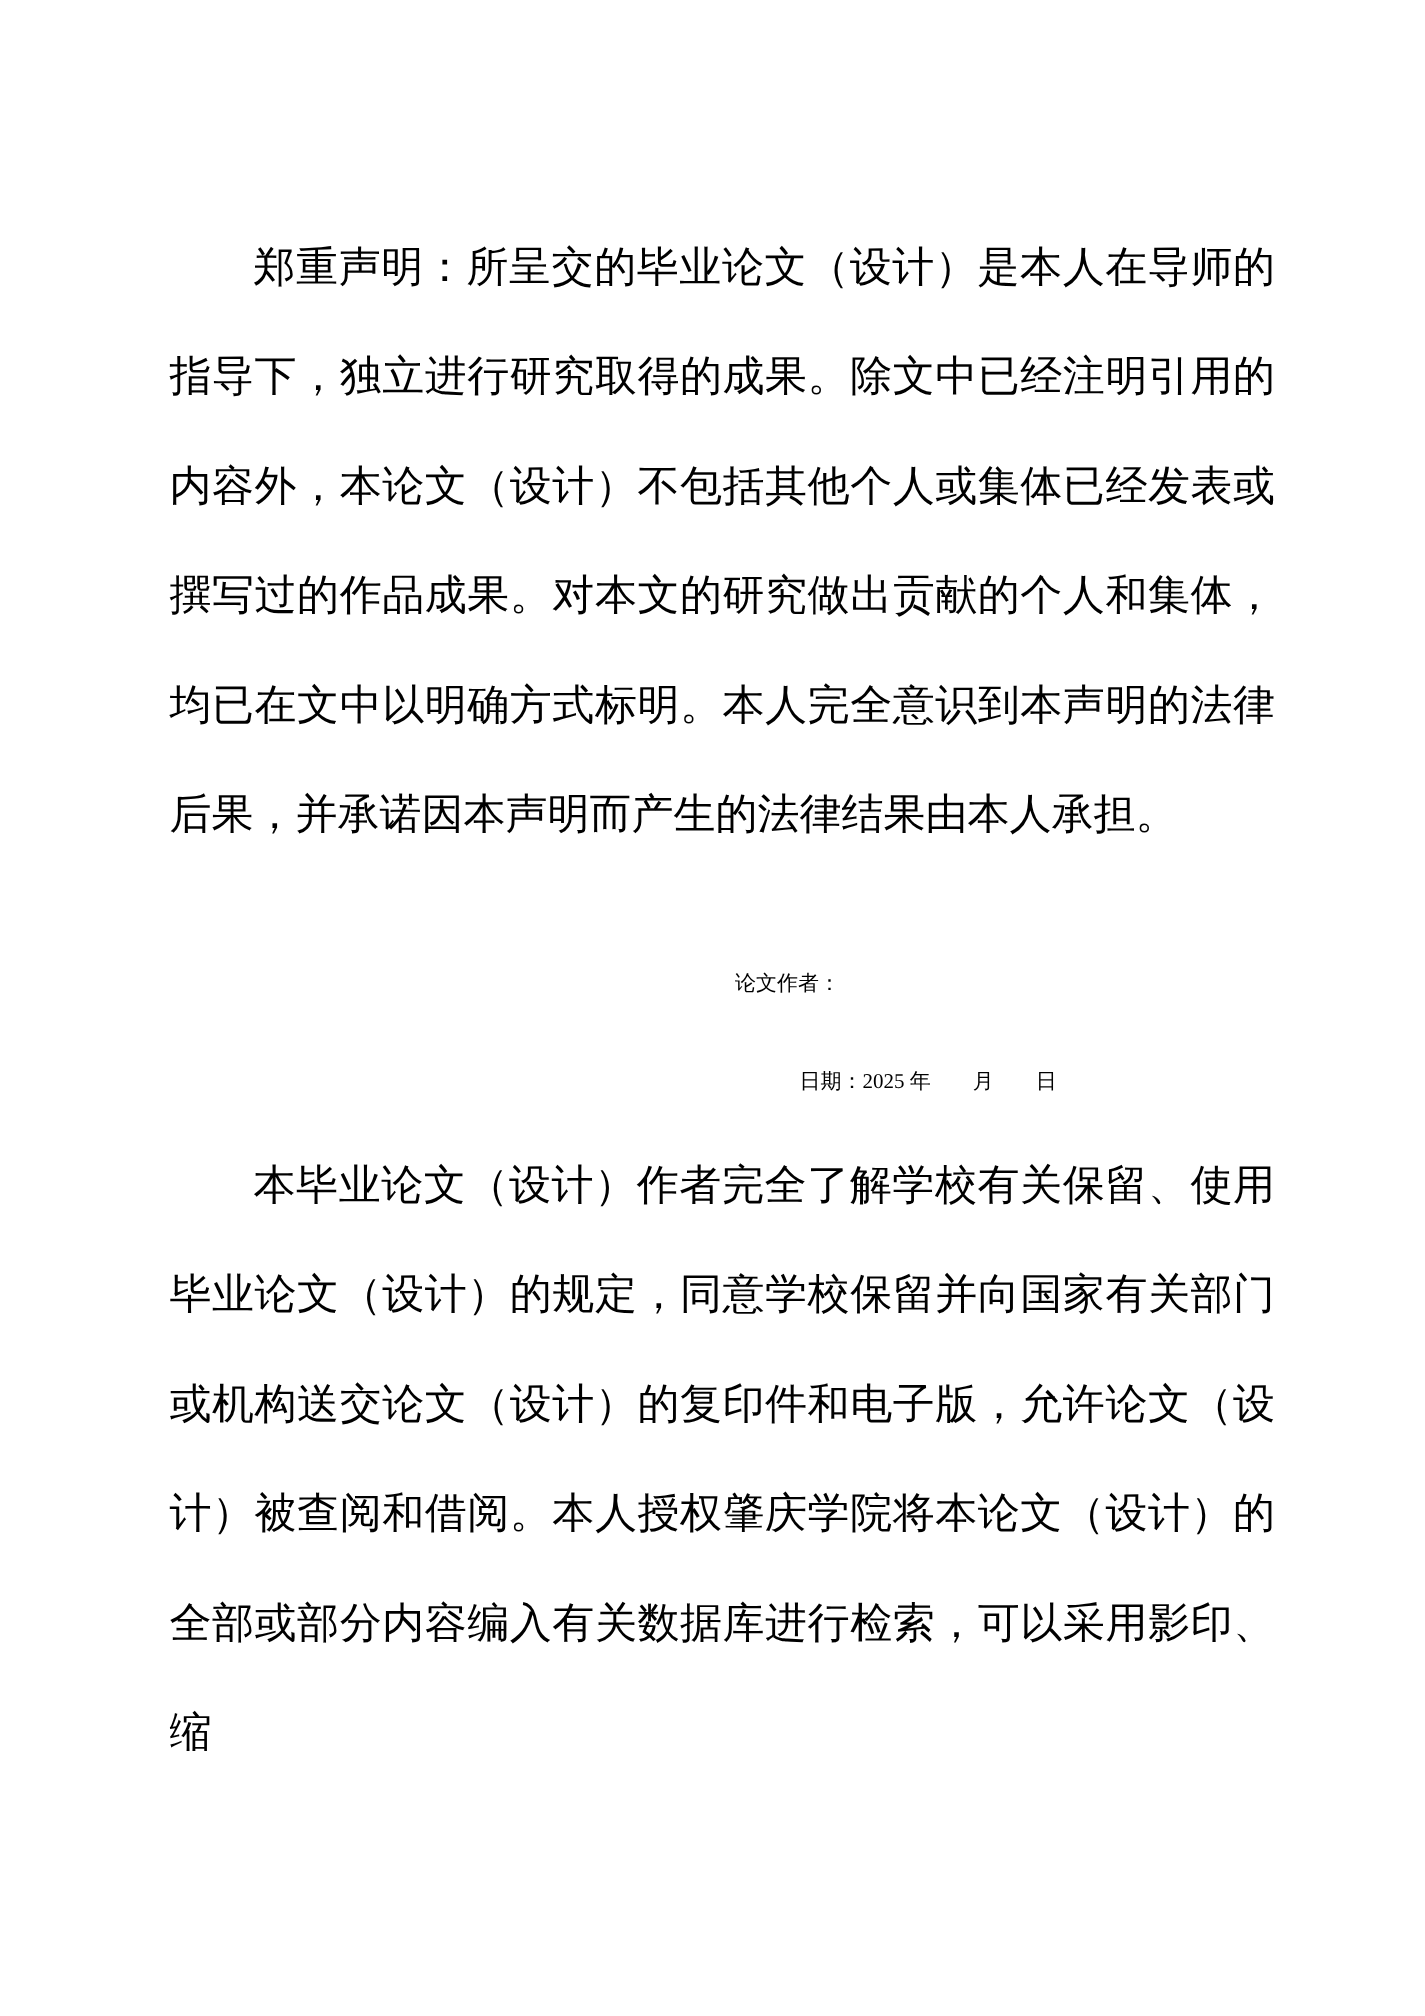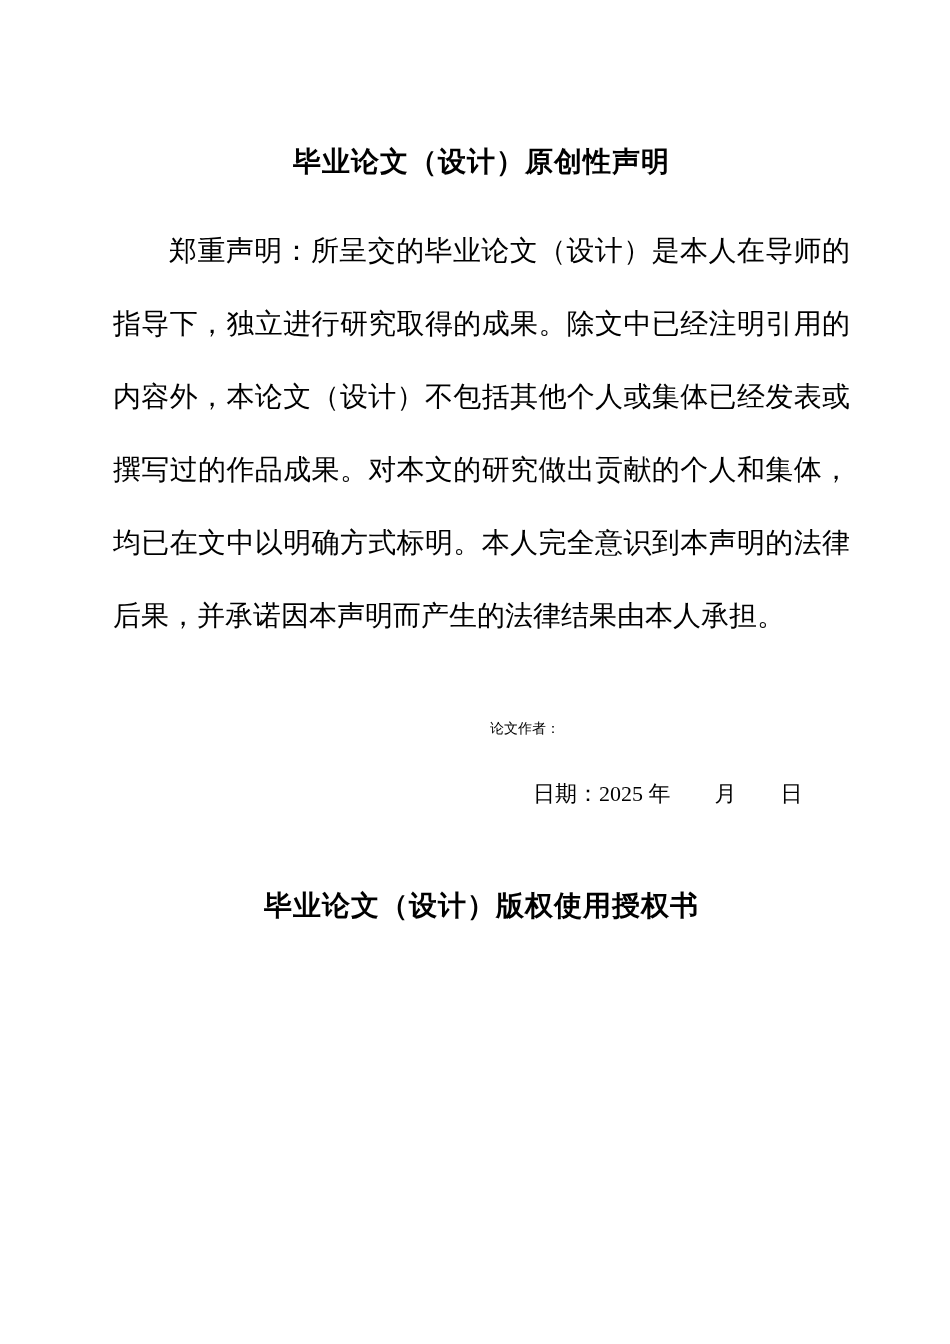--- a/index.html
+++ b/index.html
@@ -40,35 +40,34 @@
   }
   .signature-line {
     margin: 44px 0 0 0;
     font-size: 14px;
     line-height: 65px;
     padding-left: 377px;
     white-space: pre;
   }
   .date-line {
     margin: 0;
-    font-size: 22px;
+    font-size: 14px;
     line-height: 65px;
     padding-left: 420px;
     white-space: pre;
   }
 </style>
 </head>
 <body>
 
 <div class="page">
 
-  <h1 class="doc-title">毕业论文（设计）原创性声明</h1>
 
   <p class="doc-body">郑重声明：所呈交的毕业论文（设计）是本人在导师的指导下，独立进行研究取得的成果。除文中已经注明引用的内容外，本论文（设计）不包括其他个人或集体已经发表或撰写过的作品成果。对本文的研究做出贡献的个人和集体，均已在文中以明确方式标明。本人完全意识到本声明的法律后果，并承诺因本声明而产生的法律结果由本人承担。</p>
 
   <p class="signature-line">论文作者：</p>
 
   <p class="date-line">日期：2025 年　　月　　日</p>
 
-  <h1 class="doc-title second">毕业论文（设计）版权使用授权书</h1>
 
+  <p class="doc-body">本毕业论文（设计）作者完全了解学校有关保留、使用毕业论文（设计）的规定，同意学校保留并向国家有关部门或机构送交论文（设计）的复印件和电子版，允许论文（设计）被查阅和借阅。本人授权肇庆学院将本论文（设计）的全部或部分内容编入有关数据库进行检索，可以采用影印、缩</p>
 
 </div>
 
 </body></html>

